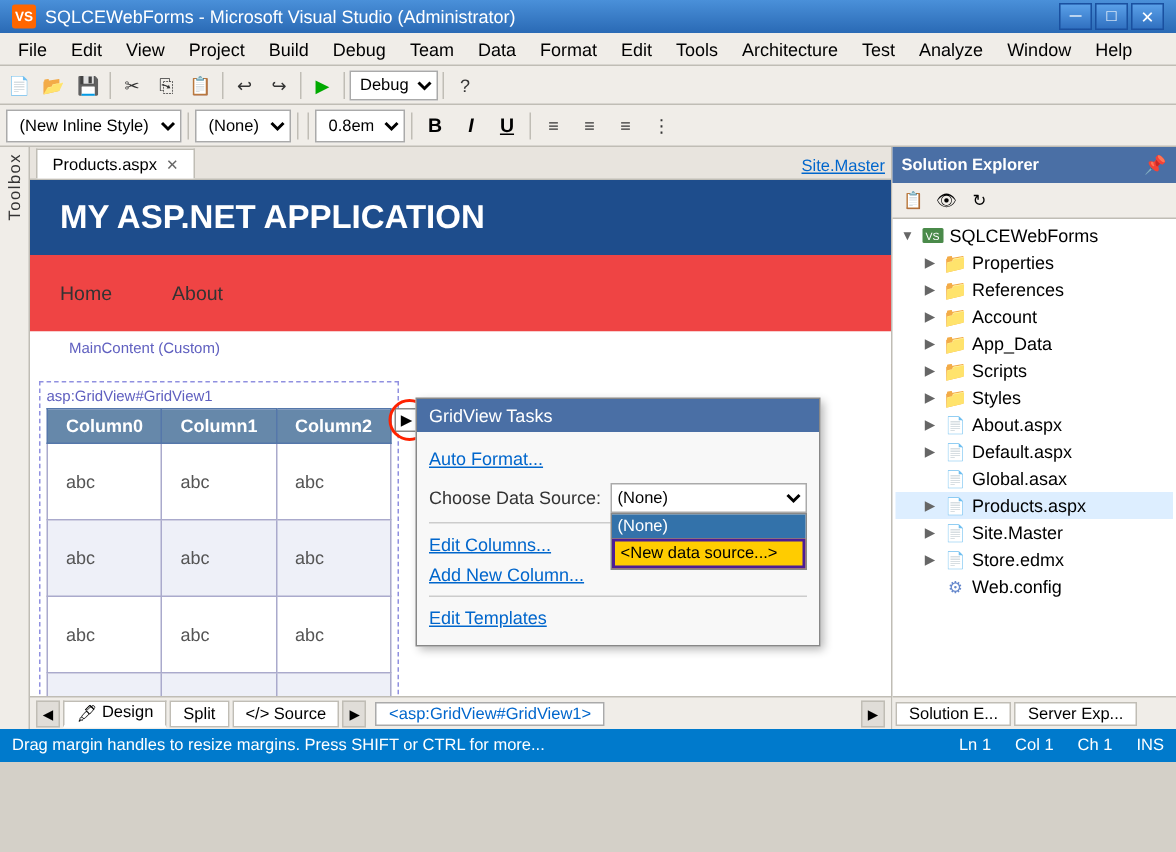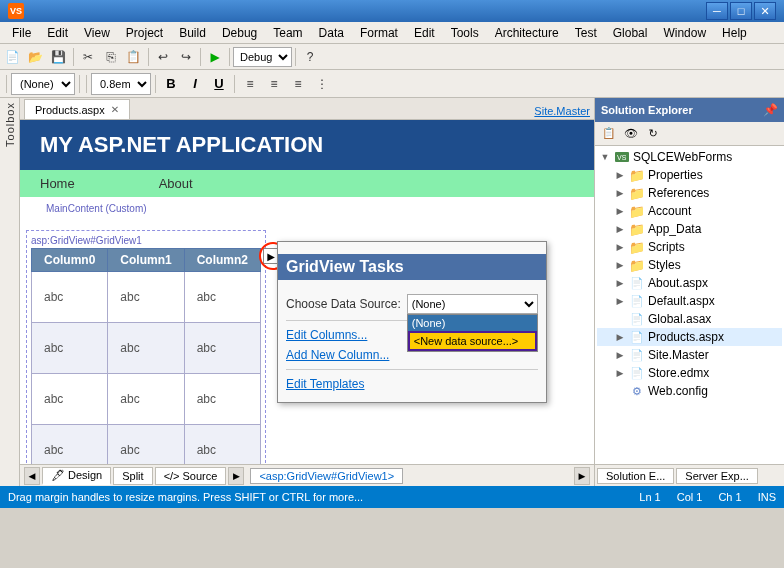--- a/index.html
+++ b/index.html
@@ -42,36 +42,36 @@
     
     .tab-bar { height: 22px; background: #e8e4de; border-bottom: 1px solid #c0bdb5; display: flex; align-items: flex-end; padding-left: 4px; }
     .tab { height: 20px; padding: 0 10px; background: white; border: 1px solid #c0bdb5; border-bottom: none; font-size: 11px; display: flex; align-items: center; gap: 6px; cursor: pointer; color: #000; }
     .tab .close-x { font-size: 10px; color: #666; }
     .site-master-link { margin-left: auto; margin-right: 4px; font-size: 11px; color: #0066cc; text-decoration: underline; cursor: pointer; padding-bottom: 2px; }
 
     
     .page-content { flex: 1; overflow: auto; background: #f4f4f4; position: relative; }
     .page-header { background: #1e4d8c; padding: 12px 20px; }
     .page-header-title { color: white; font-size: 22px; font-weight: bold; font-family: Arial, sans-serif; }
-    .nav-bar-page { background: #86efac; padding: 0 0; display: flex; gap: 44px; }
+    .nav-bar-page { background: #ef4444; padding: 12px 0; display: flex; }
     .nav-item { padding: 6px 20px; font-size: 13px; color: #333; cursor: pointer; }
     
     
     .gridview-container { position: relative; display: inline-block; }
     .gridview { border-collapse: collapse; }
     .gridview th { background: #6688aa; color: white; padding: 4px 12px; border: 1px solid #5577aa; font-size: 12px; font-weight: bold; }
     .gridview td { padding: 18px 12px; border: 1px solid #aac; font-size: 12px; background: white; color: #555; }
     .gridview tr:nth-child(even) td { background: #eef0f8; }
     
     
     .smart-tag { position: absolute; top: 0; right: -18px; width: 16px; height: 16px; background: white; border: 1px solid #888; cursor: pointer; display: flex; align-items: center; justify-content: center; font-size: 10px; }
 
     
     .tasks-panel { position: absolute; top: 10px; left: 250px; width: 270px; background: #f8f8f8; border: 1px solid #888; box-shadow: 2px 2px 6px rgba(0,0,0,0.3); z-index: 100; }
-    .tasks-header { background: #4a6fa5; color: white; padding: 4px 8px; font-size: 16px; font-weight: bold; margin-top: 12px; }
+    .tasks-header { background: #4a6fa5; color: white; padding: 4px 8px; font-size: 12px; font-weight: normal; }
     .tasks-body { padding: 8px; }
     .tasks-item { padding: 3px 0; font-size: 12px; color: #0066cc; cursor: pointer; text-decoration: underline; }
     .tasks-row { display: flex; align-items: center; gap: 6px; margin-bottom: 6px; font-size: 12px; }
     .tasks-label { color: #333; white-space: nowrap; }
     
     
     .ds-dropdown-container { position: relative; flex: 1; }
     .ds-dropdown { width: 100%; height: 20px; border: 1px solid #aaa; font-size: 11px; background: white; }
     .ds-dropdown-list { position: absolute; top: 20px; left: 0; width: 100%; background: white; border: 1px solid #888; z-index: 200; }
     .ds-option { padding: 2px 4px; font-size: 11px; cursor: pointer; }
@@ -115,20 +115,21 @@
 
     
     .highlight-circle { position: absolute; border: 2px solid #ff2200; border-radius: 50%; pointer-events: none; }
   </style>
 </head>
 <body>
 
 <div class="title-bar">
   <div class="title-bar-left">
     <div class="title-bar-icon">VS</div>
+    <span>SQLCEWebForms - Microsoft Visual Studio (Administrator)</span>
   </div>
   <div class="title-bar-buttons">
     <div class="title-btn">─</div>
     <div class="title-btn">□</div>
     <div class="title-btn close">✕</div>
   </div>
 </div>
 
 <div class="menu-bar">
   <span class="menu-item">File</span>
@@ -137,21 +138,21 @@
   <span class="menu-item">Project</span>
   <span class="menu-item">Build</span>
   <span class="menu-item">Debug</span>
   <span class="menu-item">Team</span>
   <span class="menu-item">Data</span>
   <span class="menu-item">Format</span>
   <span class="menu-item">Edit</span>
   <span class="menu-item">Tools</span>
   <span class="menu-item">Architecture</span>
   <span class="menu-item">Test</span>
-  <span class="menu-item">Global</span>
+  <span class="menu-item">Analyze</span>
   <span class="menu-item">Window</span>
   <span class="menu-item">Help</span>
 </div>
 
 <div class="toolbar-row">
   <div class="tb-btn">📄</div>
   <div class="tb-btn">📂</div>
   <div class="tb-btn">💾</div>
   <div class="tb-sep"></div>
   <div class="tb-btn">✂</div>
@@ -164,20 +165,23 @@
   <div class="tb-btn" style="color:#00aa00;">▶</div>
   <div class="tb-sep"></div>
   <select class="tb-dropdown">
     <option>Debug</option>
   </select>
   <div class="tb-sep"></div>
   <div class="tb-btn">?</div>
 </div>
 
 <div class="toolbar-row2">
+  <select class="style-dropdown">
+    <option>(New Inline Style)</option>
+  </select>
   <div class="tb-sep"></div>
   <select class="style-dropdown">
     <option>(None)</option>
   </select>
   <div class="tb-sep"></div>
   <div class="tb-sep"></div>
   <select class="size-dropdown">
     <option>0.8em</option>
   </select>
   <div class="tb-sep"></div>
@@ -260,20 +264,21 @@
             <div class="smart-tag" style="top:0; right:-18px;">▶</div>
             
             
             <div class="highlight-circle" style="top:-6px; right:-26px; width:28px; height:28px;"></div>
           </div>
 
           
           <div class="tasks-panel">
             <div class="tasks-header">GridView Tasks</div>
             <div class="tasks-body">
+              <div class="tasks-item">Auto Format...</div>
               <div style="height:6px;"></div>
               <div class="tasks-row">
                 <span class="tasks-label">Choose Data Source:</span>
                 <div class="ds-dropdown-container">
                   <select class="ds-dropdown">
                     <option>(None)</option>
                   </select>
                   
                   <div class="ds-dropdown-list">
                     <div class="ds-option selected">(None)</div>

